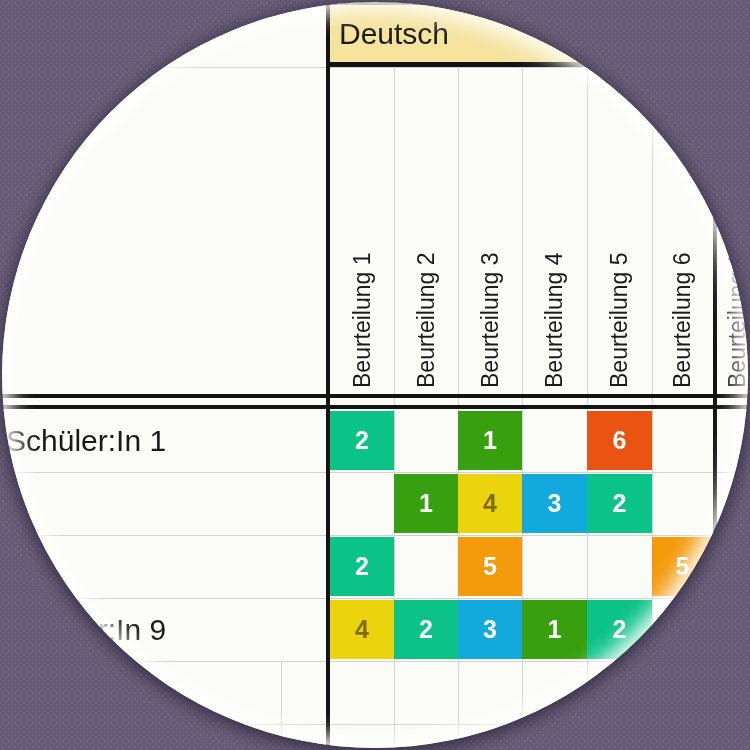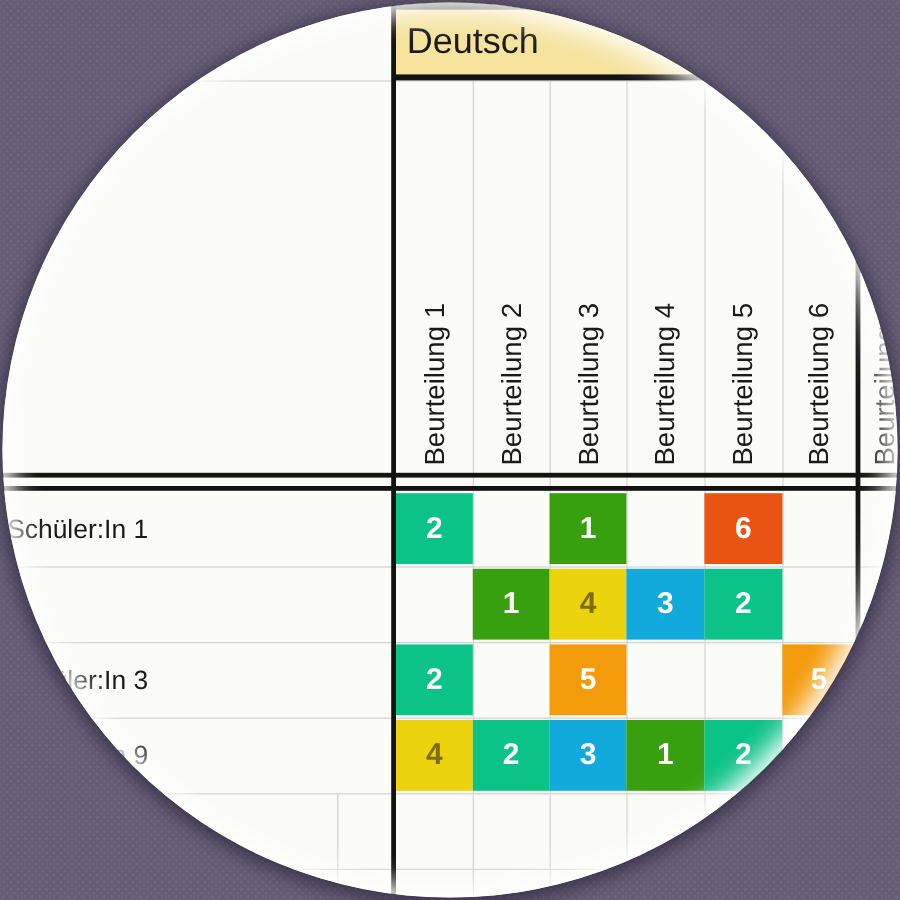--- a/index.html
+++ b/index.html
@@ -25,30 +25,30 @@
            background:#FBFBF8; color:#1A1A1A; }
 
   .gl-h { position:absolute; left:0; width:750px; height:1px; background:#D2D2D2; }
   .gl-v { position:absolute; top:67px; width:1px; height:683px; background:#D2D2D2; }
 
   .thickv { position:absolute; top:0; width:4px; height:750px; background:#131313; }
   .dline  { position:absolute; left:0; width:750px; height:4px; background:#131313; }
 
   .deutsch { position:absolute; left:330px; top:2px; width:383px; height:65px;
              box-sizing:border-box; background:#F5E39E;
-             border-top:6px solid #404040; border-bottom:5px solid #131313;
+             border-top:3px solid #404040; border-bottom:5px solid #131313;
              display:flex; align-items:center; padding-left:9px;
              font-size:30px; }
 
   .vh { position:absolute; top:394px; width:327px; box-sizing:border-box;
         transform-origin:0 0; transform:rotate(-90deg);
         font-size:23px; padding-left:6px; white-space:nowrap; overflow:hidden; }
 
   .rlabel { position:absolute; left:0; width:326px; height:63px; line-height:63px;
-            padding-left:6px; font-size:22px; white-space:nowrap; }
+            padding-left:6px; font-size:30px; white-space:nowrap; }
 
   .cell { position:absolute; height:59px; line-height:59px; text-align:center;
           font-size:25px; font-weight:bold; }
 </style>
 </head>
 <body>
 
 <div class="page" style="background-color: rgb(102, 92, 119);">
   <div class="lens">
     <div class="sheet" id="sheet" style="background: rgb(251, 251, 248);">
@@ -83,21 +83,20 @@
         <div class="vh" style="left: 652px; height: 61px; line-height: 61px;">Beurteilung 6</div>
         <div class="vh" style="left: 717px; height: 40px; line-height: 40px;">Beurteilung 1</div>
         <div class="rlabel" style="top: 409px;">Schüler:In 1</div>
         <div class="cell" style="left: 330px; top: 411px; width: 64px; background: rgb(11, 194, 135); color: rgb(255, 255, 255);">2</div>
         <div class="cell" style="left: 458px; top: 411px; width: 64px; background: rgb(56, 160, 15); color: rgb(255, 255, 255);">1</div>
         <div class="cell" style="left: 587px; top: 411px; width: 65px; background: rgb(233, 84, 19); color: rgb(255, 255, 255);">6</div>
         <div class="cell" style="left: 394px; top: 474px; width: 64px; background: rgb(56, 160, 15); color: rgb(255, 255, 255);">1</div>
         <div class="cell" style="left: 458px; top: 474px; width: 64px; background: rgb(235, 212, 14); color: rgb(126, 107, 10);">4</div>
         <div class="cell" style="left: 522px; top: 474px; width: 65px; background: rgb(18, 169, 221); color: rgb(255, 255, 255);">3</div>
         <div class="cell" style="left: 587px; top: 474px; width: 65px; background: rgb(11, 194, 135); color: rgb(255, 255, 255);">2</div>
-        <div class="rlabel" style="top: 535px;">Schüler:In 3</div>
         <div class="cell" style="left: 330px; top: 537px; width: 64px; background: rgb(11, 194, 135); color: rgb(255, 255, 255);">2</div>
         <div class="cell" style="left: 458px; top: 537px; width: 64px; background: rgb(244, 155, 11); color: rgb(255, 255, 255);">5</div>
         <div class="cell" style="left: 652px; top: 537px; width: 61px; background: rgb(244, 155, 11); color: rgb(255, 255, 255);">5</div>
         <div class="rlabel" style="top: 598px;">Schüler:In 9</div>
         <div class="cell" style="left: 330px; top: 600px; width: 64px; background: rgb(235, 212, 14); color: rgb(126, 107, 10);">4</div>
         <div class="cell" style="left: 394px; top: 600px; width: 64px; background: rgb(11, 194, 135); color: rgb(255, 255, 255);">2</div>
         <div class="cell" style="left: 458px; top: 600px; width: 64px; background: rgb(18, 169, 221); color: rgb(255, 255, 255);">3</div>
         <div class="cell" style="left: 522px; top: 600px; width: 65px; background: rgb(56, 160, 15); color: rgb(255, 255, 255);">1</div>
         <div class="cell" style="left: 587px; top: 600px; width: 65px; background: rgb(11, 194, 135); color: rgb(255, 255, 255);">2</div>
       </div>

